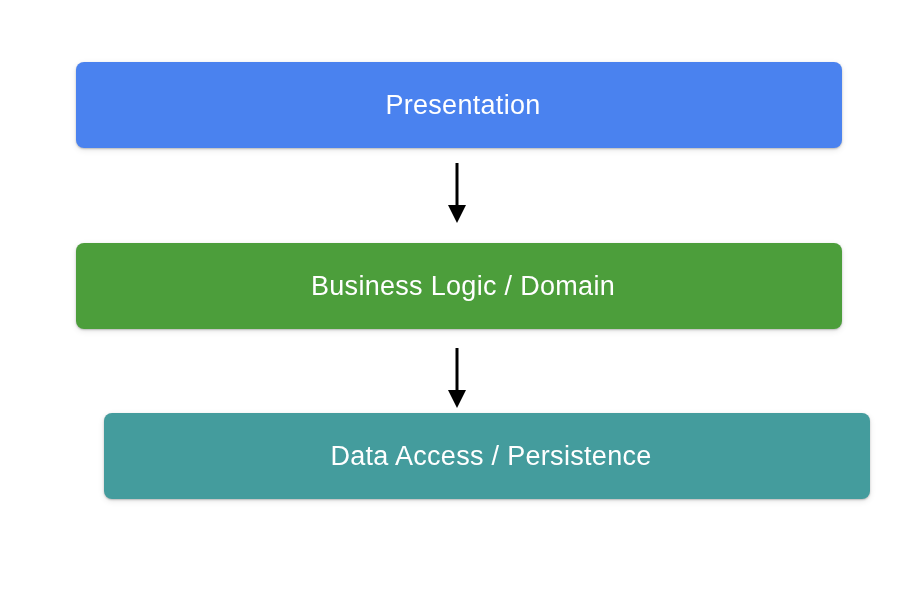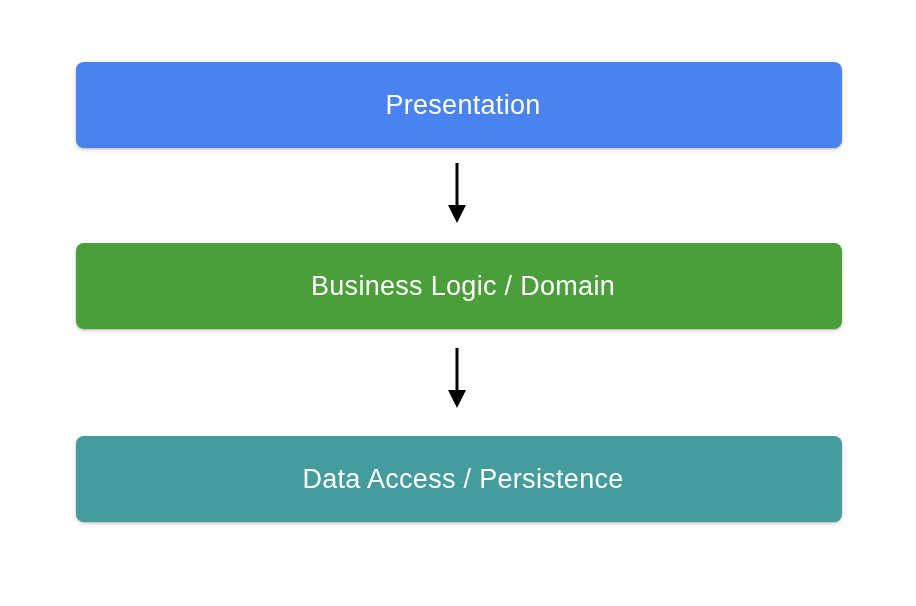--- a/index.html
+++ b/index.html
@@ -27,21 +27,21 @@
   }
   .layer-label {
     color: #ffffff;
     font-size: 27px;
     font-weight: 400;
     letter-spacing: 0.3px;
     white-space: nowrap;
   }
   .box-presentation { top: 62px; }
   .box-business     { top: 243px; text-align: center; }
-  .box-data         { top: 436px; }
+  .box-data         { top: 413px; margin-left: 28px; }
   .arrow {
     position: absolute;
     left: 443px;
     width: 28px;
     height: 62px;
   }
   .arrow-1 { top: 162px; }
   .arrow-2 { top: 347px; }
 </style>
 </head>

